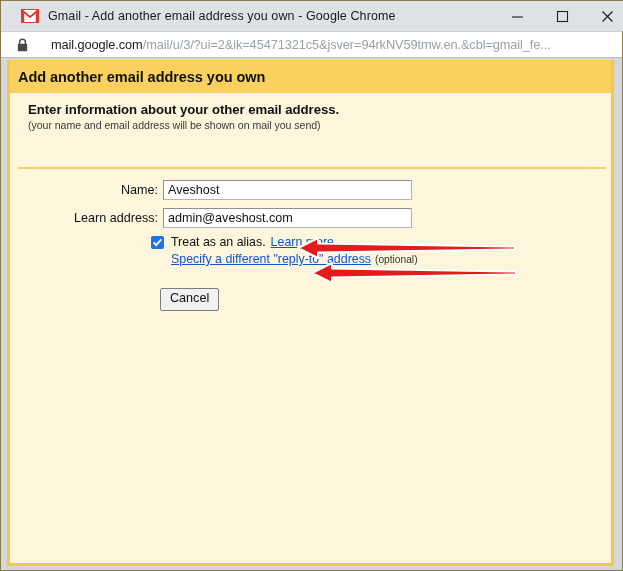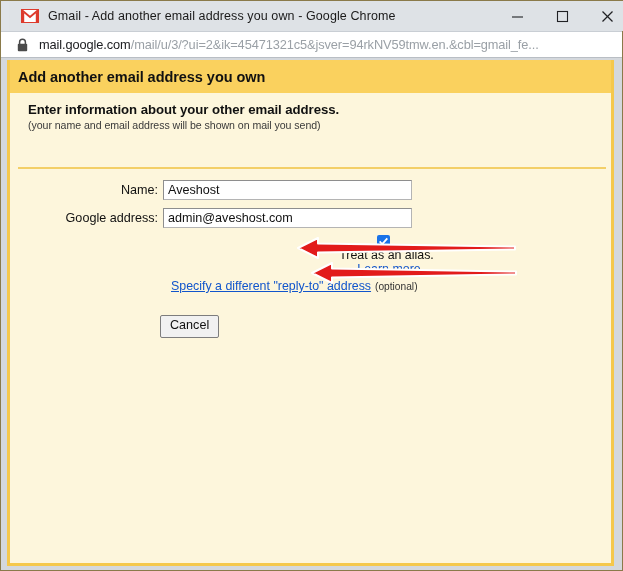--- a/index.html
+++ b/index.html
@@ -70,20 +70,21 @@
     position: absolute;
     left: 0; top: 30px;
     width: 621px;
     height: 27px;
     background: #ffffff;
     border-top: 1px solid #c9ced4;
     border-bottom: 1px solid #b9bec4;
     display: flex;
     align-items: center;
     box-sizing: border-box;
+    gap: 12px;
   }
   #lock-icon {
     margin-left: 16px;
     margin-right: 11px;
     flex: 0 0 auto;
     display: block;
   }
   #url-text {
     font-size: 12.8px;
     color: #9aa0a6;
@@ -197,21 +198,20 @@
     color: #111111;
     padding: 0 0 0 4px;
     outline: none;
   }
 
   #alias-row {
     display: flex;
     align-items: center;
     margin-top: 0;
     margin-left: 130px;
-    flex-direction: column;
   }
   #alias-checkbox {
     width: 13px;
     height: 13px;
     background: #1a73e8;
     border-radius: 2px;
     position: relative;
     flex: 0 0 auto;
     margin-right: 7px;
   }
@@ -332,21 +332,21 @@
         <div id="divider"></div>
 
         <div id="form-area">
 
           <div class="field-row">
             <span class="field-label">Name:</span>
             <input class="field-input" type="text" value="Aveshost" style="">
           </div>
 
           <div class="field-row">
-            <span class="field-label">Google address:</span>
+            <span class="field-label">Learn address:</span>
             <input class="field-input" type="text" value="admin@aveshost.com" style="">
           </div>
 
           <div id="alias-row">
             <span id="alias-checkbox">
               <svg width="9" height="9" viewBox="0 0 9 9">
                 <path d="M0.6 4.4 L3.2 7.1 L8.3 1.3" fill="none" stroke="#ffffff" stroke-width="1.8"></path>
               </svg>
             </span>
             <span id="alias-text">Treat as an alias.</span>

